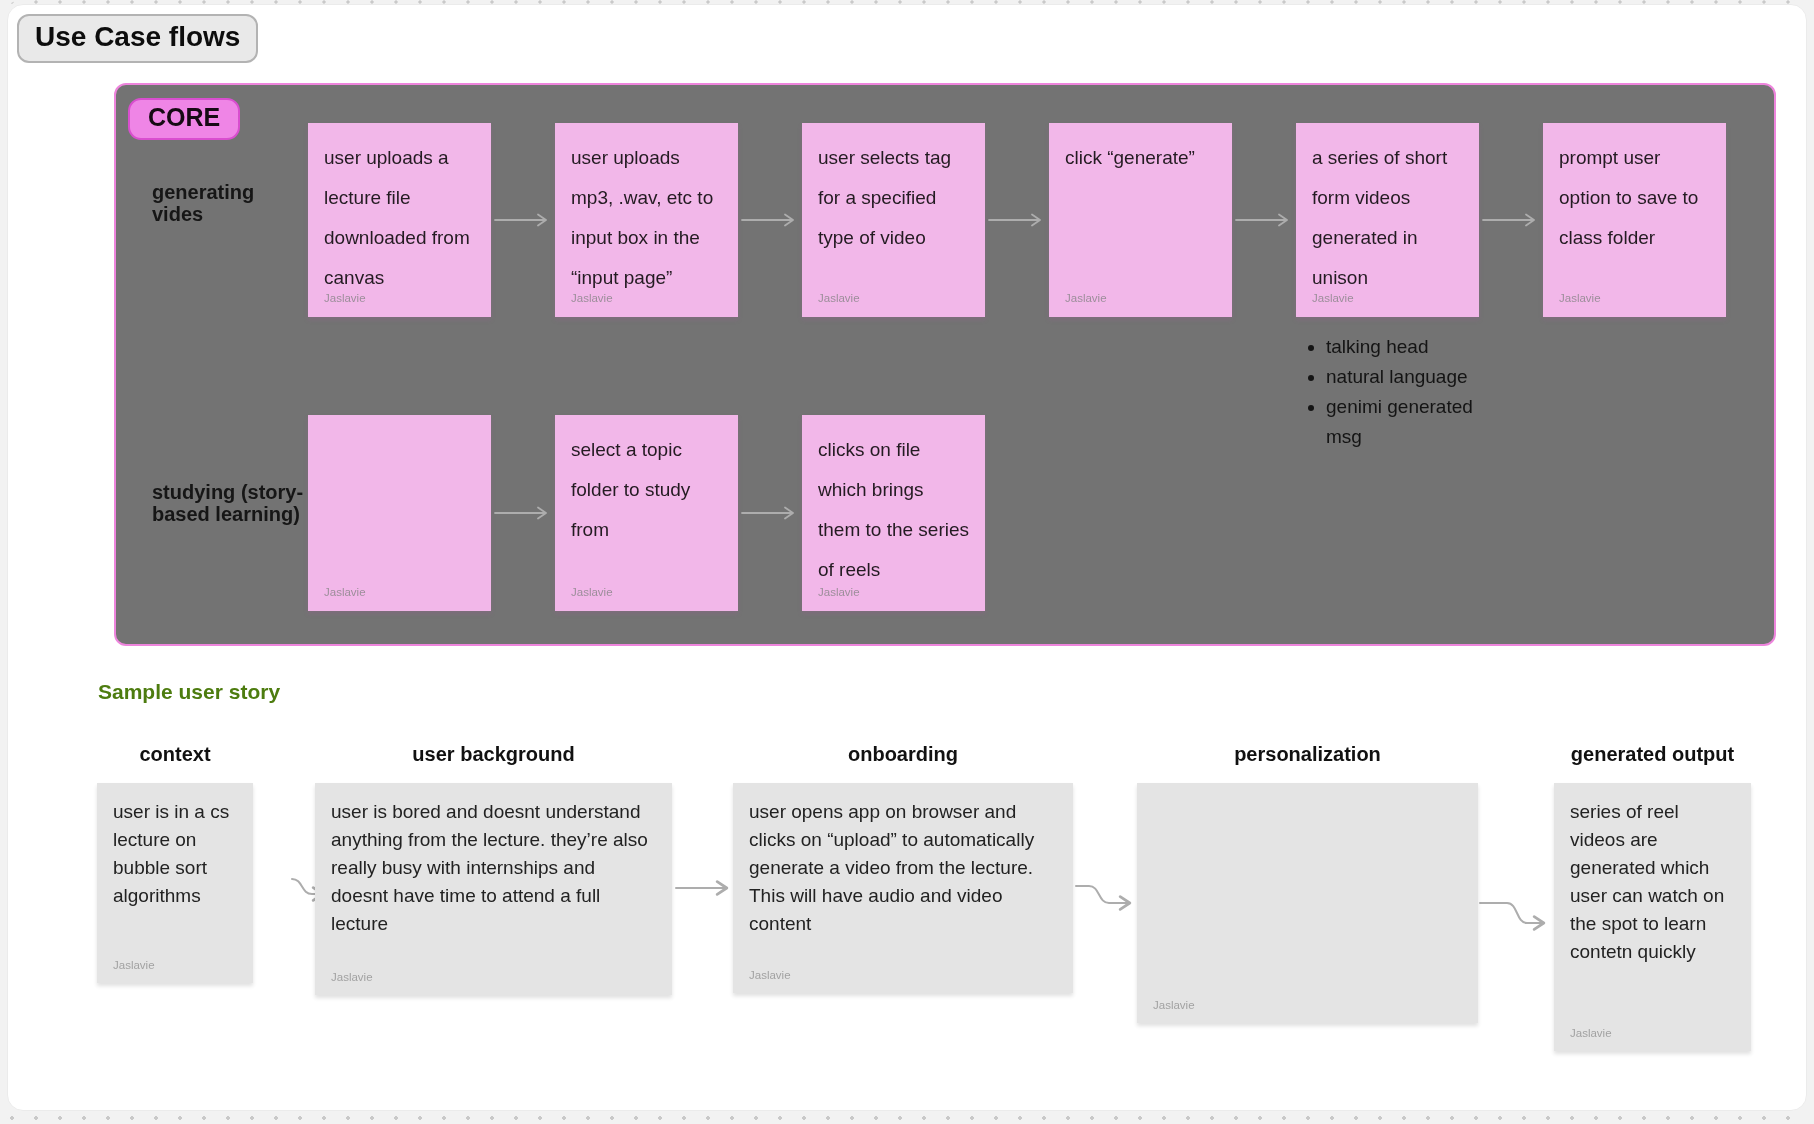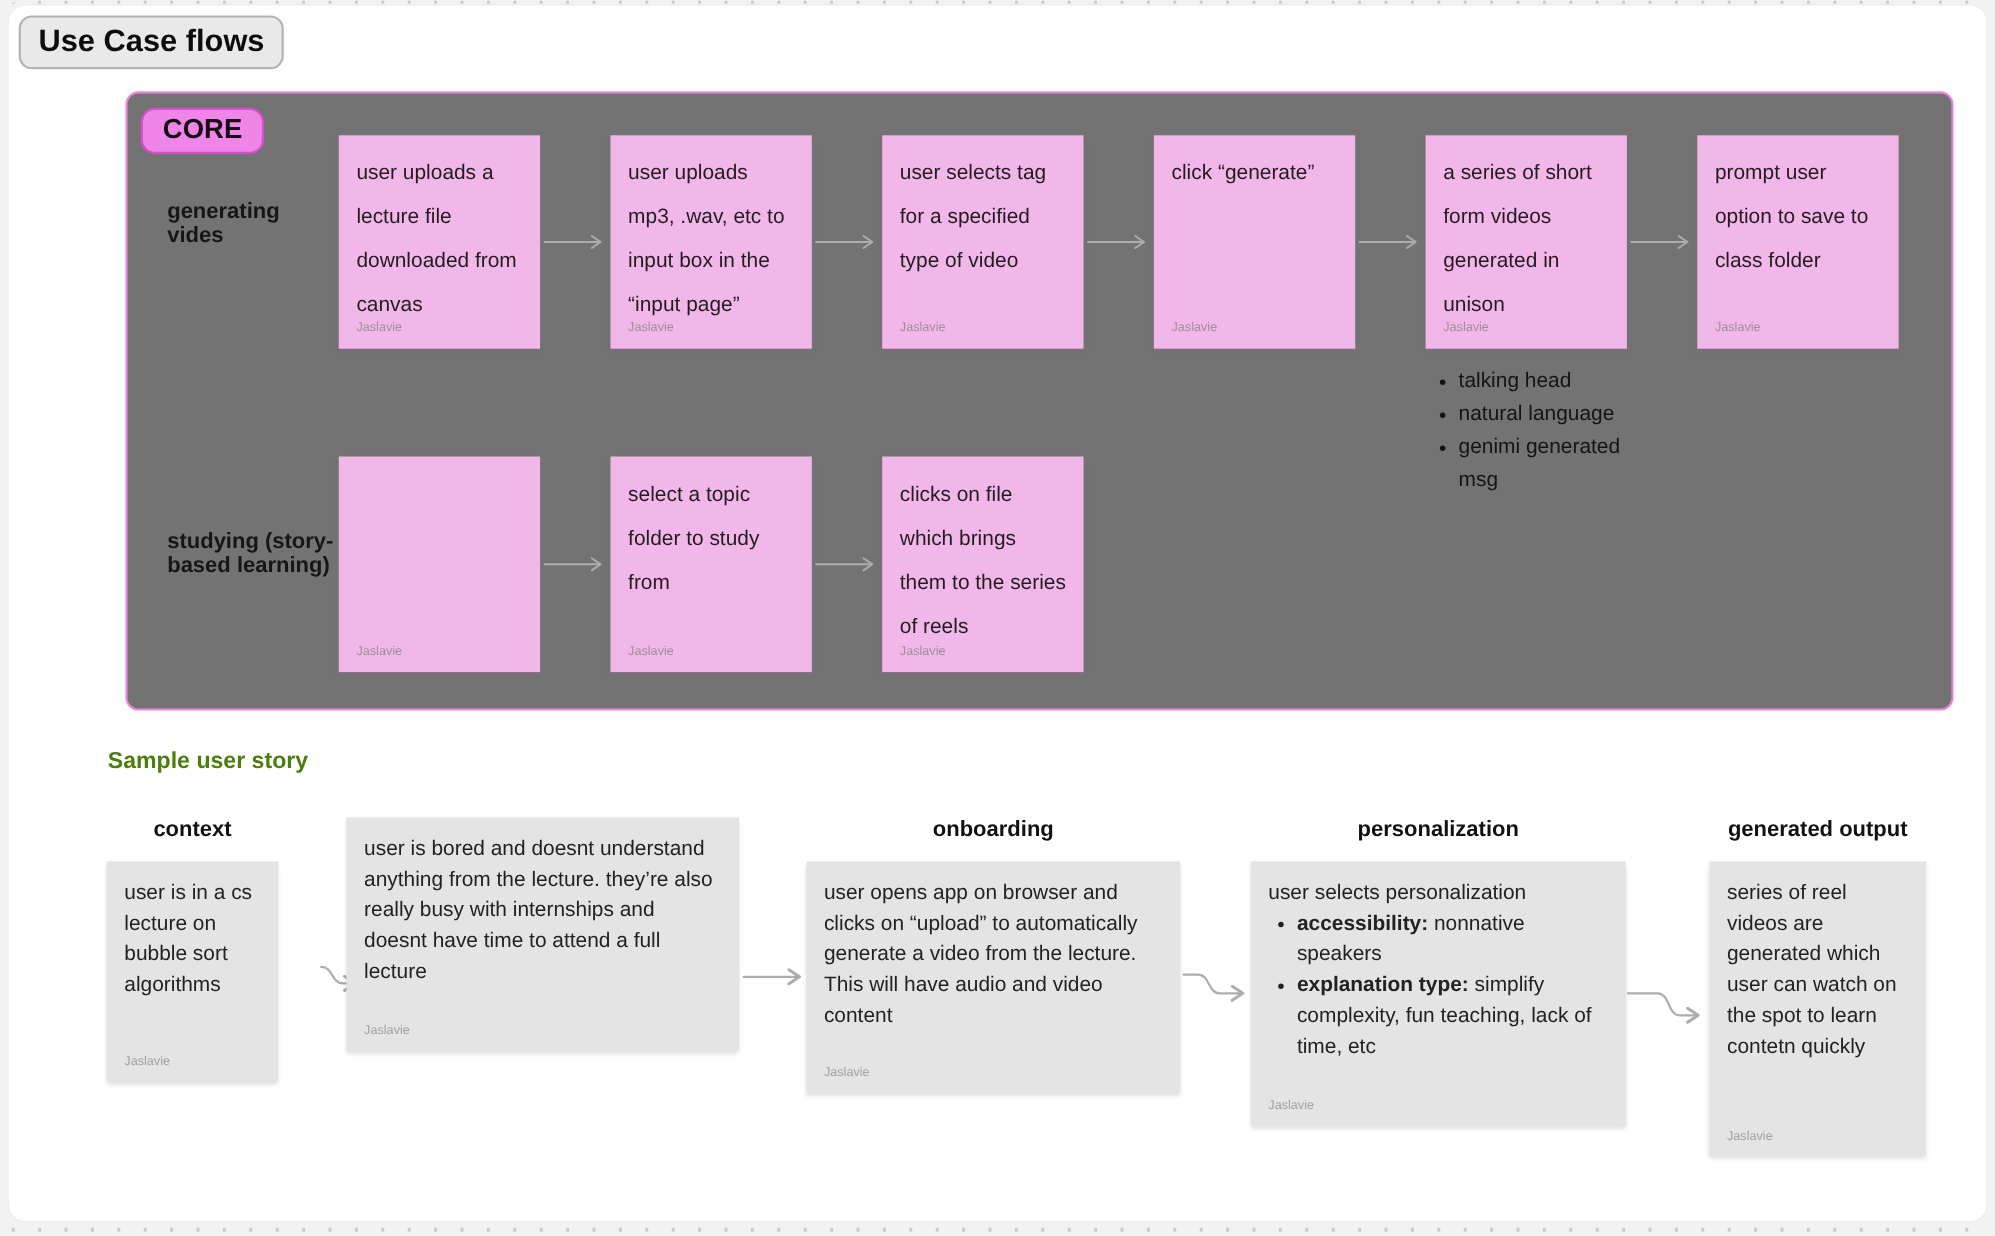--- a/index.html
+++ b/index.html
@@ -218,44 +218,38 @@
 
   <div class="story-col" style="left:97px; width:156px;">
     <div class="col-header">context</div>
     <div class="gnote" style="height:200px;">
       <div class="gnote-text">user is in a cs lecture on bubble sort algorithms</div>
       <div class="note-author">Jaslavie</div>
     </div>
   </div>
 
   <div class="story-col" style="left:315px; width:357px;">
+    <div class="col-header">user background</div>
     <div class="gnote" style="height:212px;">
       <div class="gnote-text">user is bored and doesnt understand anything from the lecture. they’re also really busy with internships and doesnt have time to attend a full lecture</div>
       <div class="note-author">Jaslavie</div>
     </div>
   </div>
 
   <div class="story-col" style="left:733px; width:340px;">
     <div class="col-header">onboarding</div>
     <div class="gnote" style="height:210px;">
       <div class="gnote-text">user opens app on browser and clicks on “upload” to automatically generate a video from the lecture. This will have audio and video content</div>
       <div class="note-author">Jaslavie</div>
     </div>
   </div>
 
   <div class="story-col" style="left:1137px; width:341px;">
     <div class="col-header">personalization</div>
     <div class="gnote" style="height:240px;">
-      <div class="gnote-text">
-        <span>user selects personalization</span>
-        <ul class="pers-list">
-          <li><b>accessibility:</b><span> nonnative speakers</span></li>
-          <li><b>explanation type:</b><span> simplify complexity, fun teaching, lack of time, etc</span></li>
-        </ul>
-      </div>
       <div class="note-author">Jaslavie</div>
     </div>
   </div>
 
   <div class="story-col" style="left:1554px; width:197px;">
     <div class="col-header">generated output</div>
     <div class="gnote" style="height:268px;">
       <div class="gnote-text">series of reel videos are generated which user can watch on the spot to learn contetn quickly</div>
       <div class="note-author">Jaslavie</div>
     </div>

